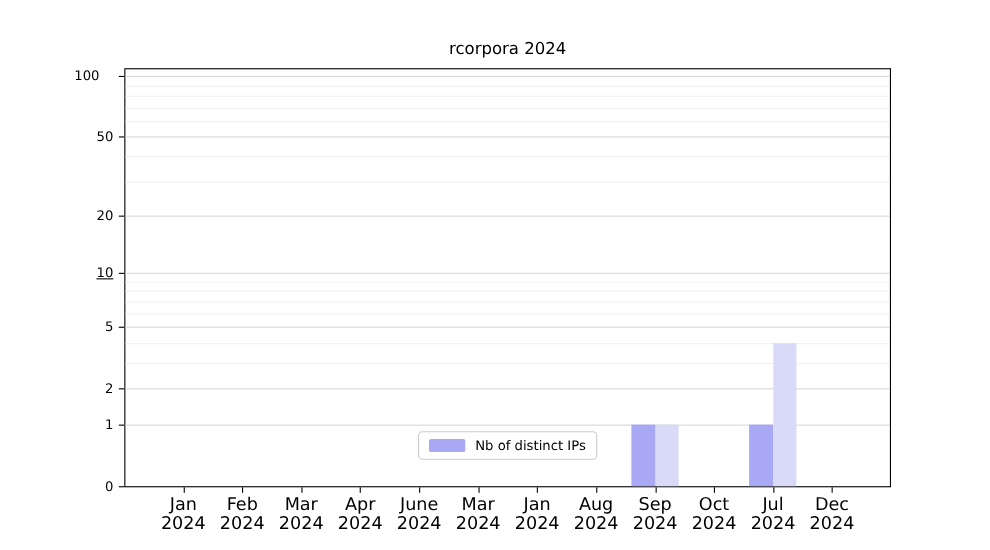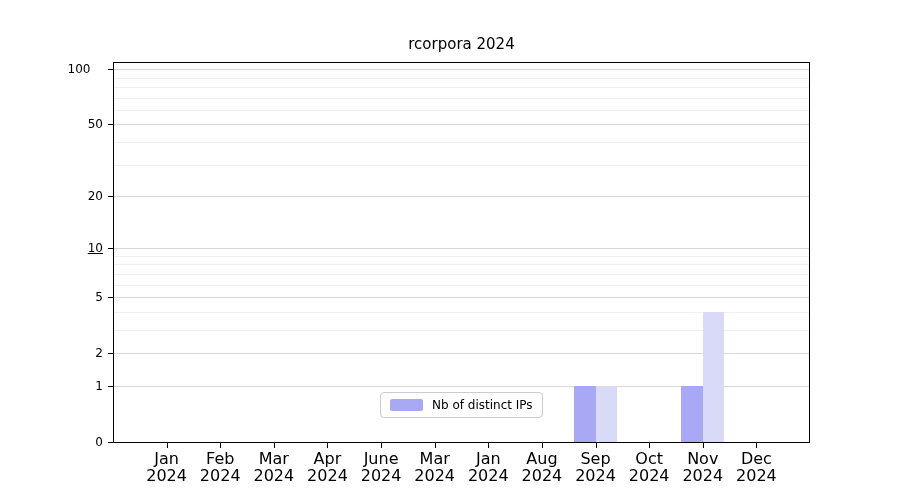--- a/index.html
+++ b/index.html
@@ -117,21 +117,21 @@
       <div>Sep</div>
       <div>2024</div>
     </div>
     <div class="xtick" style="left: 649.154px; top: 443px;"></div>
     <div class="xlab" style="left: 617.154px; top: 450px;">
       <div>Oct</div>
       <div>2024</div>
     </div>
     <div class="xtick" style="left: 702.769px; top: 443px;"></div>
     <div class="xlab" style="left: 670.769px; top: 450px;">
-      <div>Nov</div>
+      <div>Jul</div>
       <div>2024</div>
     </div>
     <div class="xtick" style="left: 756.385px; top: 443px;"></div>
     <div class="xlab" style="left: 724.385px; top: 450px;">
       <div>Dec</div>
       <div>2024</div>
     </div>
   </div>
 
 </body></html>

